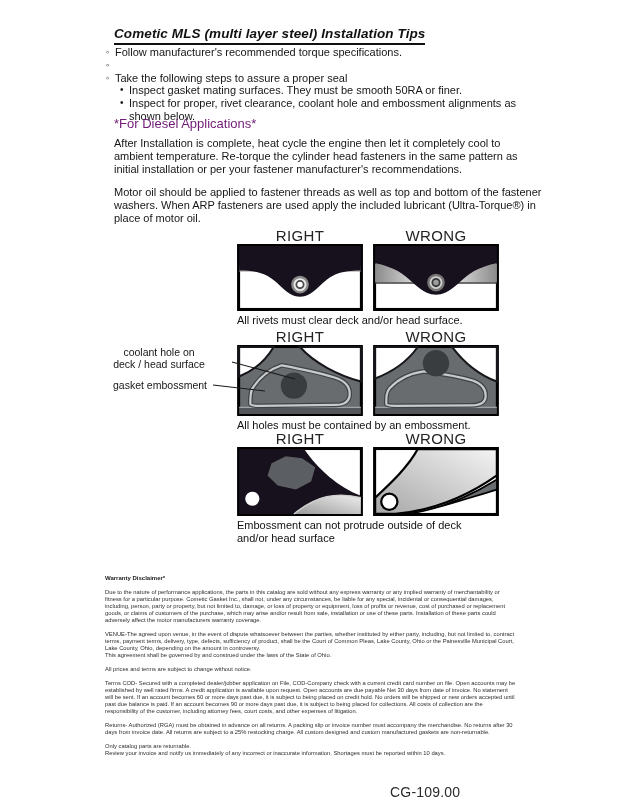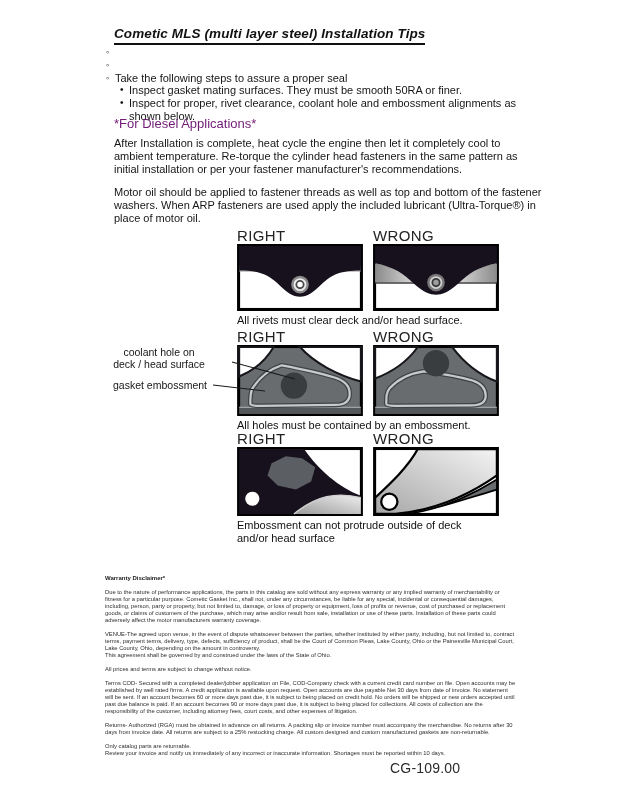--- a/index.html
+++ b/index.html
@@ -18,21 +18,21 @@
   .b.sub{margin-left:14px;}
   .b.sub .mk{font-size:10px;}
   
   .diesel{width:428px;font-size:11px;line-height:13px;color:#161616;}
   .diesel .h2{font-size:13px;font-weight:normal;color:#701a75;margin-bottom:7px;}
   .diesel p{margin:0 0 10px 0;}
   .diesel p.note{margin-bottom:0;}
   
   .dset{position:absolute;left:237px;width:262px;}
   .dlabels{display:flex;gap:10px;}
-  .dlabels .dl{width:126px;text-align:left;font-size:15px;letter-spacing:.4px;color:#232323;line-height:15px;}
+  .dlabels .dl{width:126px;text-align:center;font-size:15px;letter-spacing:.4px;color:#232323;line-height:15px;}
   .dpanels{display:flex;gap:10px;margin-top:1px;}
   .dcaption{font-size:11px;color:#111;margin-top:3px;line-height:12.5px;}
   
   .callout{position:absolute;text-align:center;font-size:10.5px;line-height:12px;color:#161616;}
   
   .legal{width:412px;color:#2e2e2e;}
   .legal .lh{font-size:6px;font-weight:bold;margin-bottom:8px;color:#222;}
   .legal p{font-size:5.8px;line-height:7px;margin:0 0 7px 0;}
   .legal p.nt{margin-bottom:0;}
   .pagenum{font-size:14px;color:#2b2b2b;letter-spacing:.2px;}
@@ -43,20 +43,21 @@
 
 <div class="page">
 
   <div class="abs" style="left:114px;top:24px;">
     <span class="title">Cometic MLS (multi layer steel) Installation Tips</span>
   </div>
 
   <div class="abs bullets" style="left:106px;top:46px;">
     <div class="b">
       <span class="mk">◦</span>
+      <span>Follow manufacturer's recommended torque specifications.</span>
     </div>
     <div class="b">
       <span class="mk">◦</span>
     </div>
     <div class="b">
       <span class="mk">◦</span>
       <span>Take the following steps to assure a proper seal</span>
     </div>
     <div class="b sub">
       <span class="mk">•</span>
@@ -204,15 +205,15 @@
     <p class="lp">Due to the nature of performance applications, the parts in this catalog are sold without any express warranty or any implied warranty of merchantability or fitness for a particular purpose.  Cometic Gasket Inc., shall not, under any circumstances, be liable for any special, incidental or consequential damages, including, person, party or property, but not limited to, damage, or loss of property or equipment, loss of profits or revenue, cost of purchased or replacement goods, or claims of customers of the purchase, which may arise and/or result from sale, installation or use of these parts.  Installation of these parts could adversely affect the motor manufacturers warranty coverage.</p>
     <p class="lp nt">VENUE-The agreed upon venue, in the event of dispute whatsoever between the parties, whether instituted by either party, including, but not limited to, contract terms, payment terms, delivery, type, defects, sufficiency of product, shall be the Court of Common Pleas, Lake County, Ohio or the Painesville Municipal Court, Lake County, Ohio, depending on the amount in controversy.</p>
     <p class="lp">This agreement shall be governed by and construed under the laws of the State of Ohio.</p>
     <p class="lp">All prices and terms are subject to change without notice.</p>
     <p class="lp">Terms COD- Secured with a completed dealer/jobber application on File, COD-Company check with a current credit card number on file.  Open accounts may be established by well rated firms.  A credit application is available upon request.  Open accounts are due payable Net 30 days from date of invoice.  No statement will be sent.  If an account becomes 60 or more days past due, it is subject to being placed on credit hold.  No orders will be shipped or new orders accepted until past due balance is paid.  If an account becomes 90 or more days past due, it is subject to being placed for collections.  All costs of collection are the responsibility of the customer, including attorney fees, court costs, and other expenses of litigation.</p>
     <p class="lp">Returns- Authorized (RGA) must be obtained in advance on all returns.  A packing slip or invoice number must accompany the merchandise.  No returns after 30 days from invoice date.  All returns are subject to a 25% restocking charge.  All custom designed and custom manufactured gaskets are non-returnable.</p>
     <p class="lp nt">Only catalog parts are returnable.</p>
     <p class="lp">Review your invoice and notify us immediately of any incorrect or inaccurate information.  Shortages must be reported within 10 days.</p>
   </div>
 
-  <div class="abs pagenum" style="left:390px;top:760px;">CG-109.00</div>
+  <div class="abs pagenum" style="left:390px;top:784px;">CG-109.00</div>
 
 </div>
 
 </body></html>

